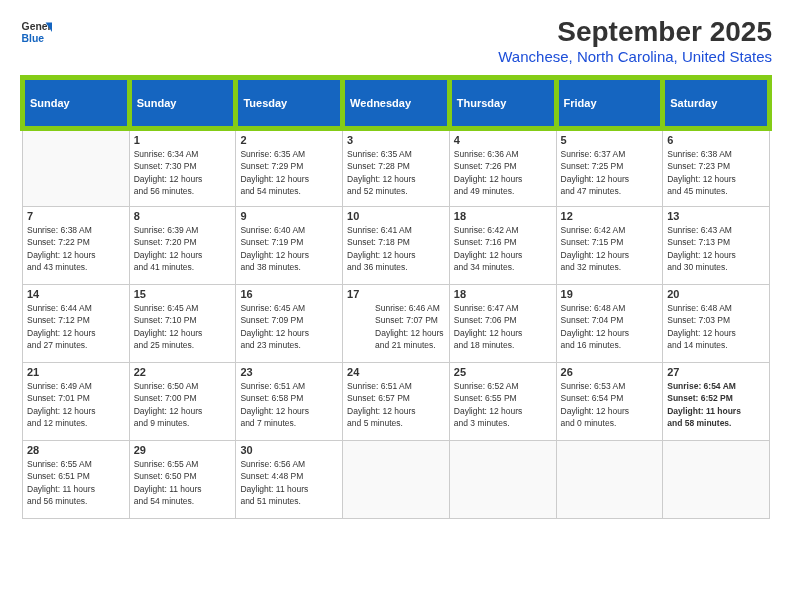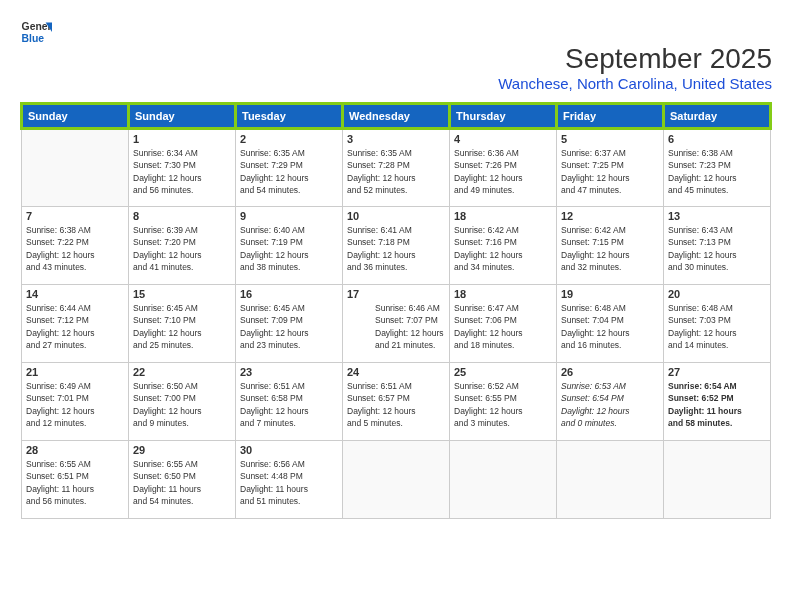--- a/index.html
+++ b/index.html
@@ -29,40 +29,39 @@
     }
     .logo-icon {
       width: 32px;
       height: 32px;
     }
     .title-block {
       text-align: right;
     }
     .month-title {
       font-size: 28px;
-      font-weight: normal;
+      font-weight: bold;
       color: #333;
-      margin-top: 27px;
     }
     .location-title {
       font-size: 15px;
       color: #1d4ed8;
     }
     .calendar-table {
       width: 100%;
       border-collapse: collapse;
       font-size: 9.5px;
     }
     .calendar-table th {
       background-color: #1565c0;
       color: #fff;
       text-align: left;
-      padding: 5px 5px;
+      padding: 17px 5px;
       font-size: 11px;
-      border: 3px solid #84cc16;
+      border: 5px solid #84cc16;
     }
     .calendar-table td {
       border: 1px solid #ccc;
       vertical-align: top;
       padding: 3px 4px;
       width: 14.28%;
       height: 78px;
     }
     .day-number {
       font-weight: bold;
@@ -289,21 +288,21 @@
           </td>
           <td>
             <span class="day-number">25</span>
             <div class="day-info" style="white-space: pre-line;">Sunrise: 6:52 AM
 Sunset: 6:55 PM
 Daylight: 12 hours
 and 3 minutes.</div>
           </td>
           <td>
             <span class="day-number">26</span>
-            <div class="day-info" style="white-space: pre-line; font-style: italic;">Sunrise: 6:53 AM
+            <div class="day-info" style="white-space: pre-line;">Sunrise: 6:53 AM
 Sunset: 6:54 PM
 Daylight: 12 hours
 and 0 minutes.</div>
           </td>
           <td>
             <span class="day-number">27</span>
             <div class="day-info" style="white-space: pre-line; font-weight: bold;">Sunrise: 6:54 AM
 Sunset: 6:52 PM
 Daylight: 11 hours
 and 58 minutes.</div>

